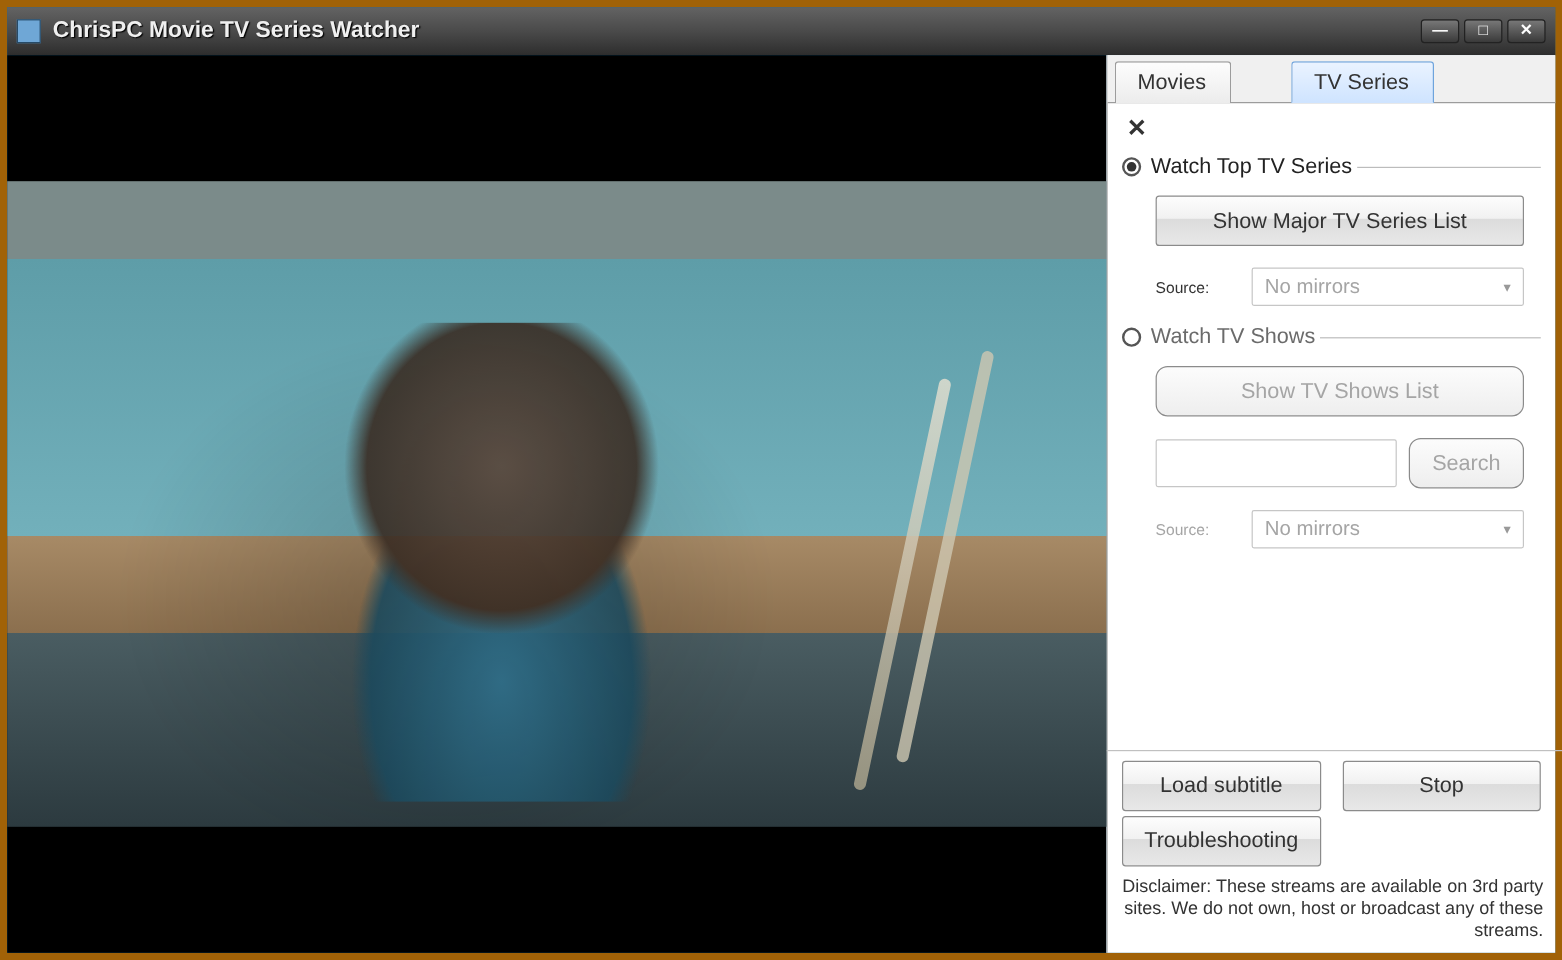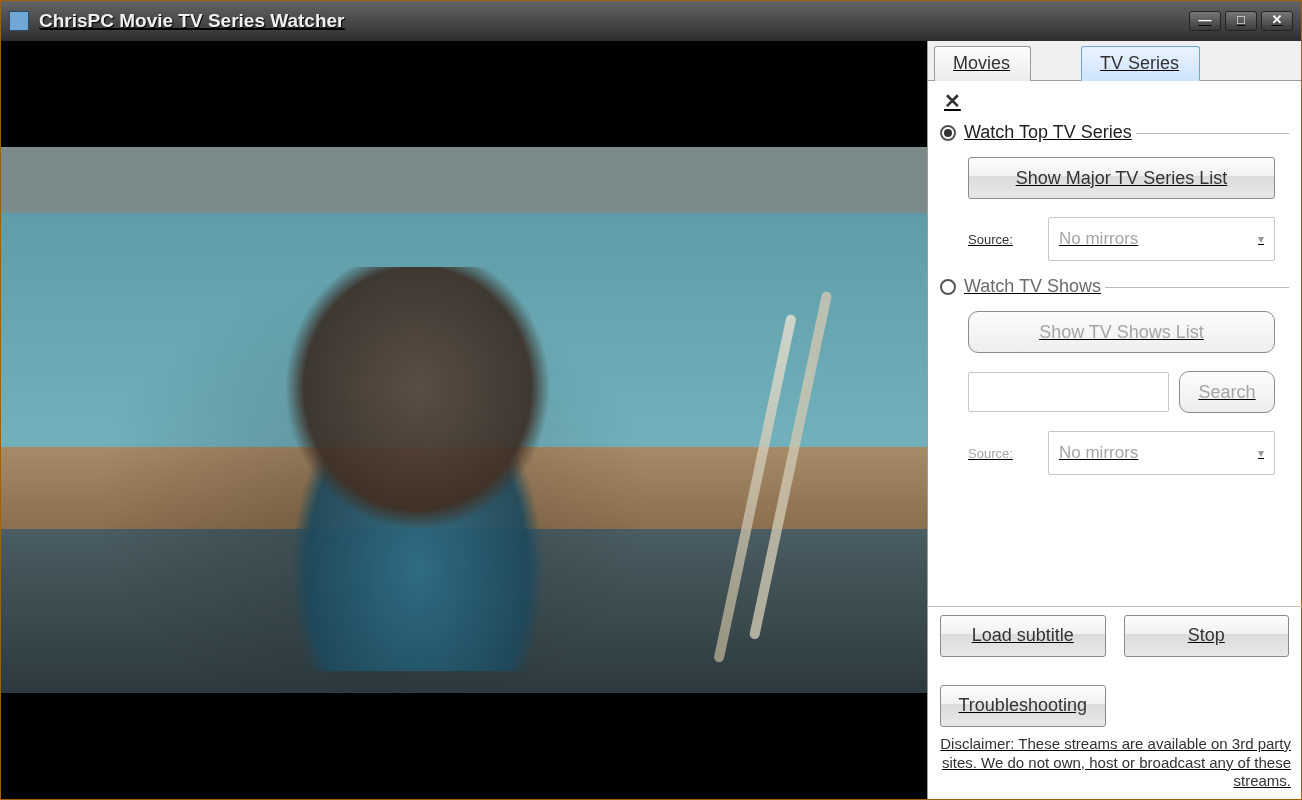--- a/index.html
+++ b/index.html
@@ -8,22 +8,21 @@
     width: 1302px; height: 800px;
     font-family: "Segoe UI", Tahoma, Arial, sans-serif;
     background: #ddd;
     overflow: hidden;
   }
   .window {
     width: 1302px; height: 800px;
     background: #0369a1;
     display: flex;
     flex-direction: column;
-    border: 1px solid #a16207;
-    text-decoration: underline;
+    border: 6px solid #a16207;
   }
   
   .titlebar {
     height: 40px;
     background: linear-gradient(to bottom, #636363 0%, #4a4a4a 50%, #2d2d2d 100%);
     display: flex;
     align-items: center;
     color: #fff;
     padding: 0 8px;
   }
@@ -201,35 +200,35 @@
   .btn.disabled {
     color:#a5a5a5;
     background:linear-gradient(to bottom,#fcfcfc,#eee);
     cursor:default;
     border-radius:10px;
   }
   .field-row { display:flex; align-items:center; gap:10px; }
   .field-label { font-size:13px; color:#333; min-width:70px; }
   .field-label.disabled { color:#a5a5a5; }
   .select {
-    flex:1; height:44px; border:1px solid #c6c6c6; background:#fff;
+    flex:1; height:32px; border:1px solid #c6c6c6; background:#fff;
     display:flex;align-items:center;justify-content:space-between;
     padding:0 10px; font-size:17px; color:#a5a5a5; border-radius:2px;
   }
   .select .chev { color:#999; font-size:12px; }
   .text-input {
     flex:1; height:40px; border:1px solid #c6c6c6; background:#fff; border-radius:2px;
   }
   .hr { border-top:1px solid #c0c0c0; margin: 2px -12px 0 -12px; }
 
   .bottom-buttons {
     padding: 8px 12px 6px 12px;
     display:grid;
     grid-template-columns: 1fr 1fr;
-    gap: 28px 18px;
+    gap: 4px 18px;
   }
   .disclaimer {
     font-size:15px;
     color:#333;
     text-align:right;
     padding: 2px 10px 8px 10px;
     line-height:1.25;
   }
 </style>
 </head>

